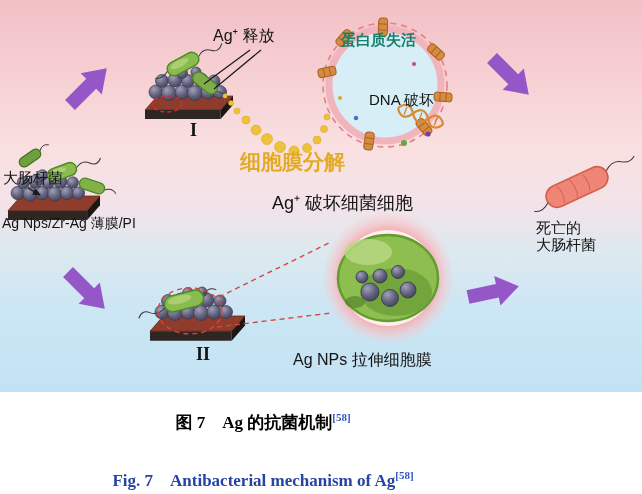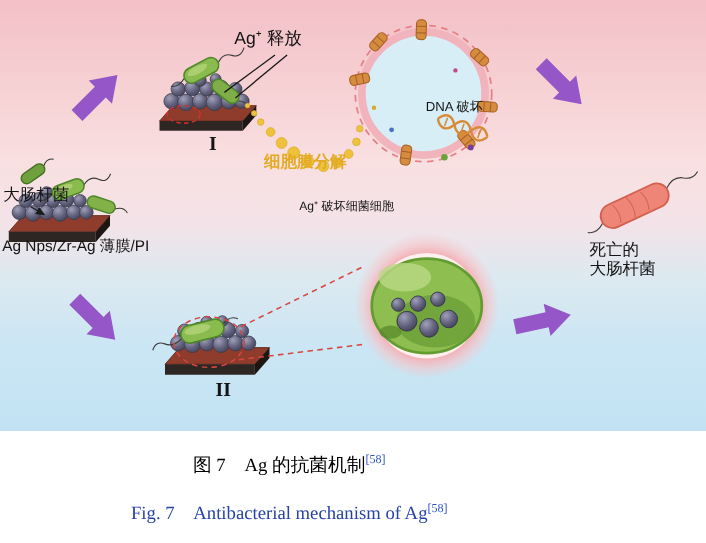--- a/index.html
+++ b/index.html
@@ -7,23 +7,23 @@
         font-family:"Liberation Sans",sans-serif;}
   .diagram{position:relative;width:642px;height:312px;}
   .diagram svg{position:absolute;left:0;top:0;display:block;}
   .lbl{position:absolute;white-space:nowrap;color:#141414;line-height:1.15;}
   .lbl.serif{font-family:"Liberation Serif",serif;font-weight:bold;}
   .lbl.teal{color:#15806c;font-weight:bold;}
   .lbl.yellow{color:#e3ab25;font-weight:bold;}
   .lbl.center{text-align:left;}
   .lbl.center span{display:block;}
   .captions{position:absolute;left:0;top:392px;width:526px;text-align:center;
-            font-family:"Liberation Serif",serif;}
+            font-family:"Liberation Serif",serif;font-weight:bold;}
   .cap-zh{margin-top:19px;font-size:17px;color:#000;}
-  .cap-en{margin-top:21px;font-size:17px;color:#2743a6;}
+  .cap-en{margin-top:35px;font-size:17px;color:#2743a6;}
   sup.ref{font-size:11px;color:#2f55c0;line-height:0;}
 </style>
 </head>
 <body>
 
 <div class="page">
   <div class="diagram">
 
     <svg width="642" height="392" viewBox="0 0 642 392">
       <defs>
@@ -207,27 +207,29 @@
         <rect x="-33" y="-11" width="66" height="22" rx="11" fill="#ee8576" stroke="#d2604c" stroke-width="1.6"></rect>
         <g fill="none" stroke="#d2604c" stroke-width="1" opacity="0.85">
           <path d="M-18,-9 q4,9 0,18"></path>
           <path d="M-4,-10 q4,10 0,20"></path>
           <path d="M10,-9 q4,9 0,18"></path>
         </g>
       </g>
     </svg>
 
     <div class="lbl" style="left:213px;top:27px;font-size:16px">Ag⁺ 释放</div>
-    <div class="lbl" style="left:387px;top:91px;font-size:12px">DNA 破坏</div>
-    <div class="lbl yellow" style="left:240px;top:139px;font-size:15px">细胞膜分解</div>
+    <div class="lbl teal" style="left:341px;top:31px;font-size:15px">蛋白质失活</div>
+    <div class="lbl" style="left:369px;top:91px;font-size:15px">DNA 破坏</div>
+    <div class="lbl yellow" style="left:240px;top:150px;font-size:21px">细胞膜分解</div>
     <div class="lbl" style="left:3px;top:169px;font-size:15px">大肠杆菌</div>
     <div class="lbl" style="left:2px;top:215px;font-size:14px">Ag Nps/Zr-Ag 薄膜/PI</div>
     <div class="lbl serif" style="left:190px;top:120px;font-size:18px">I</div>
     <div class="lbl serif" style="left:196px;top:344px;font-size:18px">II</div>
-    <div class="lbl" style="left:272px;top:182px;font-size:11px">Ag⁺ 破坏细菌细胞</div>
+    <div class="lbl" style="left:272px;top:193px;font-size:18px">Ag⁺ 破坏细菌细胞</div>
+    <div class="lbl" style="left:293px;top:351px;font-size:16px">Ag NPs 拉伸细胞膜</div>
     <div class="lbl center" style="left:536px;top:219px;width:80px;font-size:15px">
       <span>死亡的</span>
       <span>大肠杆菌</span>
     </div>
   </div>
 
   <div class="captions">
     <div class="cap-zh">
       <span>图 7　Ag 的抗菌机制</span><sup class="ref">[58]</sup>
     </div>

